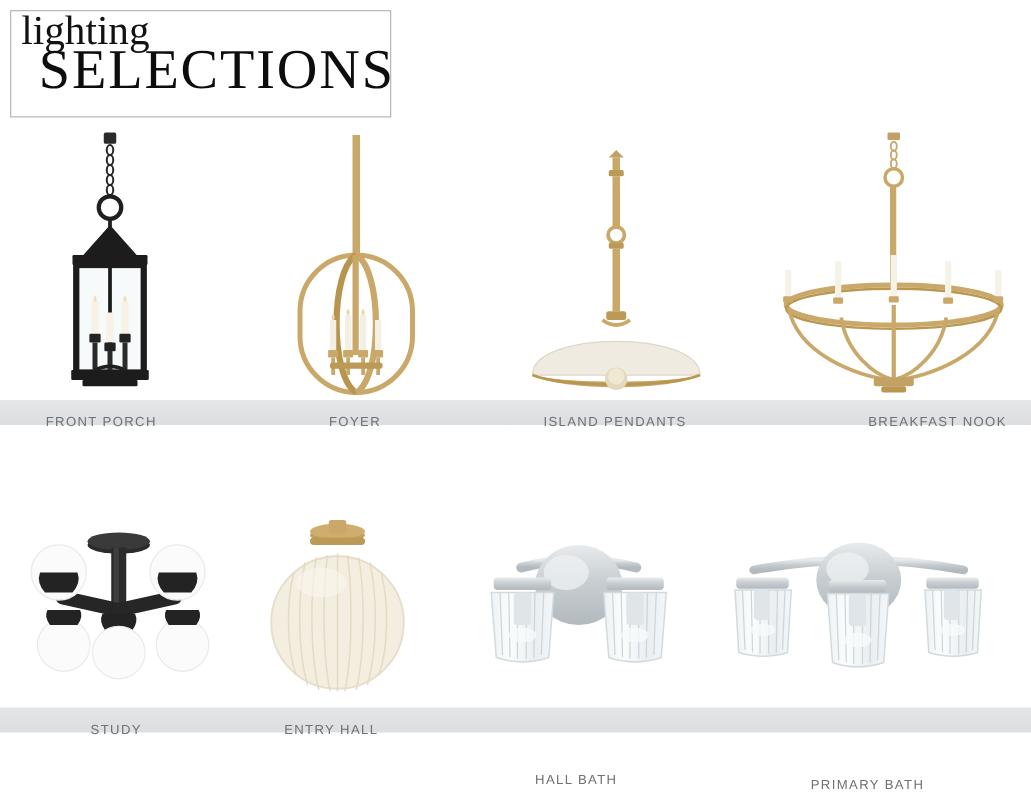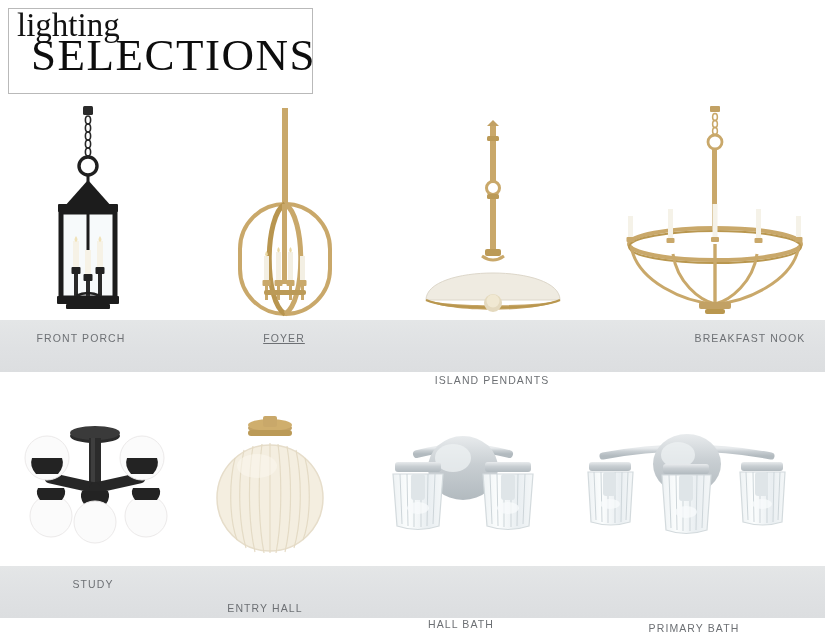--- a/index.html
+++ b/index.html
@@ -78,21 +78,21 @@
     display: flex;
     align-items: flex-end;
     justify-content: center;
   }
 
   
   .label-strip {
     position: absolute;
     left: 0;
     width: 825px;
-    height: 52px;
+    height: 20px;
     background: linear-gradient(180deg, #e4e6e7 0%, #dfe1e3 55%, #dcdee0 100%);
   }
   #strip-1 { top: 320px; }
   #strip-2 { top: 566px; }
   .label {
     position: absolute;
     top: 12px;
     transform: translateX(-50%);
     font-family: "Liberation Sans", sans-serif;
     font-size: 10.5px;
@@ -268,22 +268,22 @@
           <rect x="181" y="112" width="5" height="22" fill="#f5f2e8"></rect>
           <rect x="179.5" y="133" width="8" height="5" rx="1" fill="#c9a86a"></rect>
         </g>
       </g>
     </svg>
   </div>
 </div>
 
 <div class="label-strip" id="strip-1">
   <div class="label" style="left:81px;">FRONT PORCH</div>
-  <div class="label" style="left:284px;text-decoration:underline;">FOYER</div>
-  <div class="label" style="left:492px;margin-top:42px;">ISLAND PENDANTS</div>
+  <div class="label" style="left:284px;">FOYER</div>
+  <div class="label" style="left:492px;">ISLAND PENDANTS</div>
   <div class="label" style="left:750px;">BREAKFAST NOOK</div>
 </div>
 
 <div class="fixture-row" id="row-2">
 
   <div class="cell" style="left:0px; width:190px;">
     <svg class="fx" width="150" height="165" viewBox="0 0 150 165">
       <g>
 
         <ellipse cx="75" cy="36" rx="25" ry="7" fill="#2b2b2b"></ellipse>
@@ -464,16 +464,16 @@
           <rect x="180" y="72" width="13" height="24" rx="3" fill="#dfe5e8"></rect>
           <ellipse cx="187" cy="104" rx="10" ry="5" fill="#f7fafb" opacity="0.8"></ellipse>
         </g>
       </g>
     </svg>
   </div>
 </div>
 
 <div class="label-strip" id="strip-2">
   <div class="label" style="left:93px;">STUDY</div>
-  <div class="label" style="left:265px;margin-top:24px;">ENTRY HALL</div>
+  <div class="label" style="left:265px;">ENTRY HALL</div>
   <div class="label" style="left:461px;margin-top:40px;">HALL BATH</div>
   <div class="label" style="left:694px;margin-top:44px;">PRIMARY BATH</div>
 </div>
 
 </body></html>

